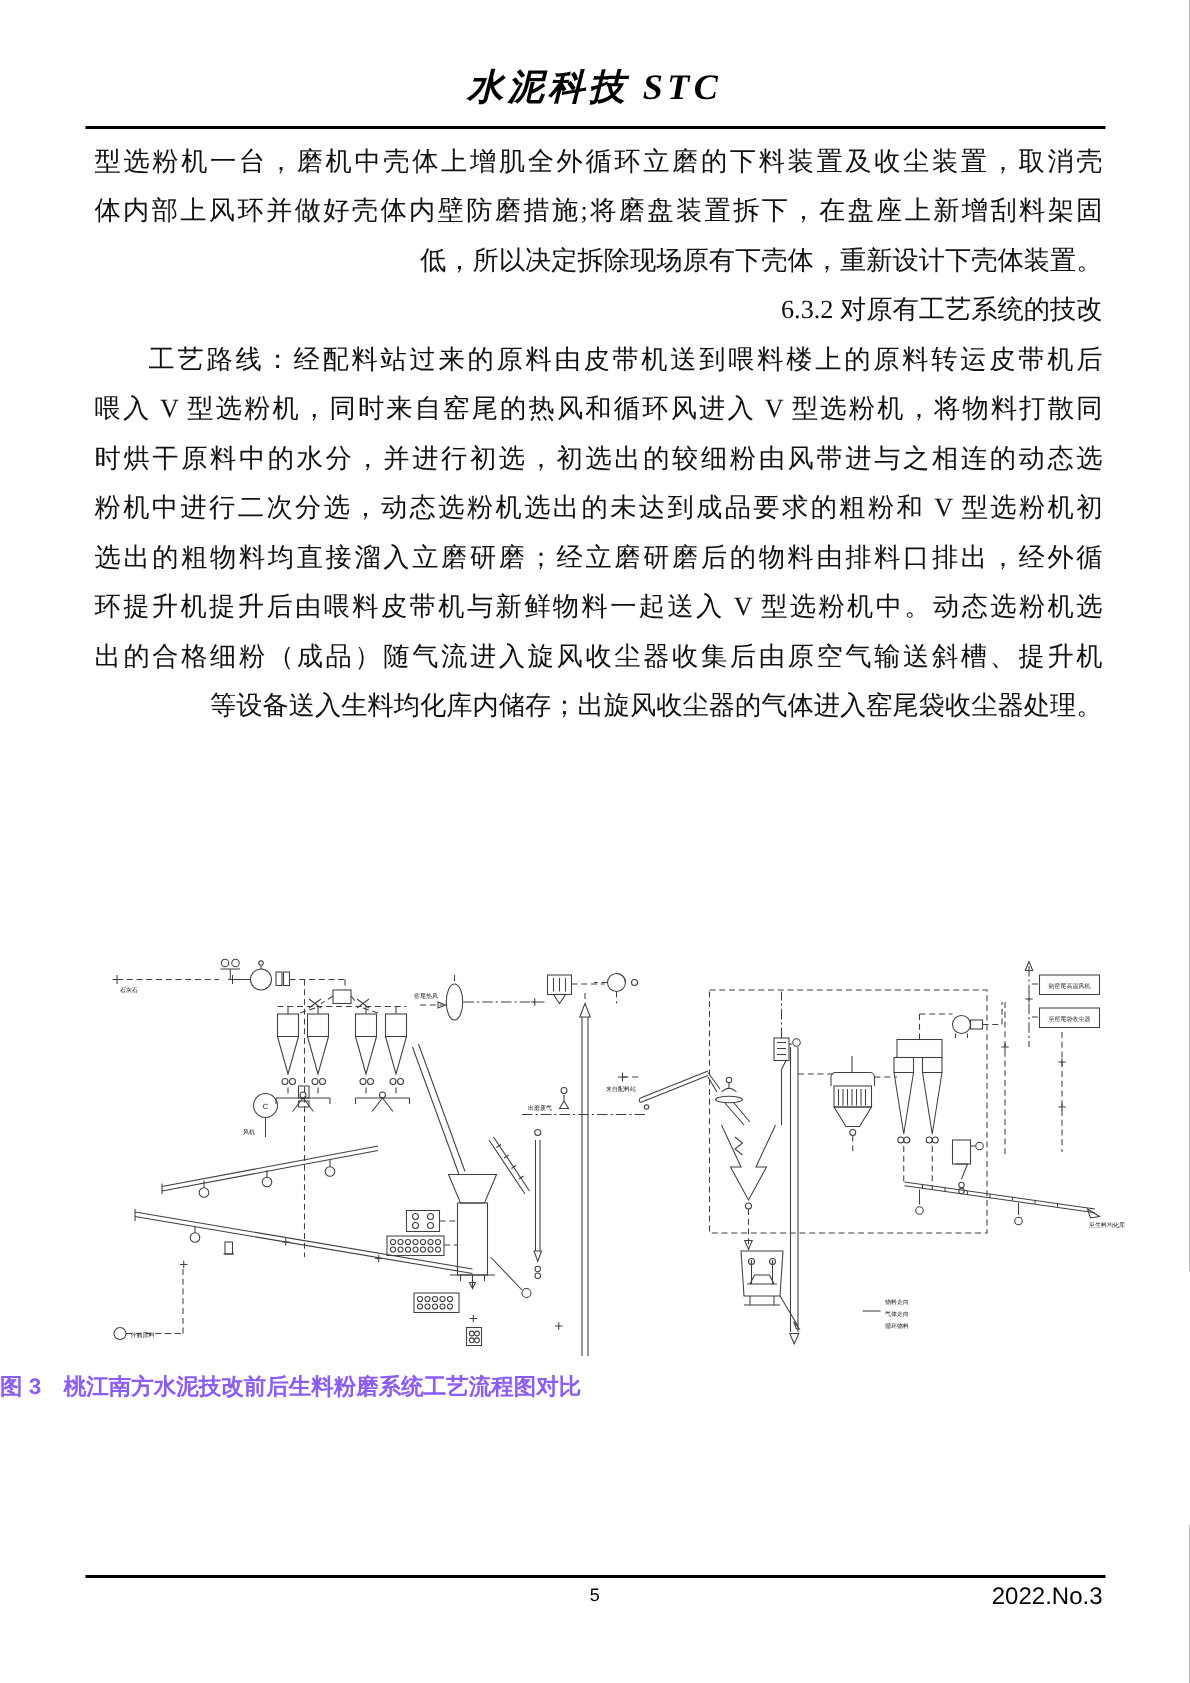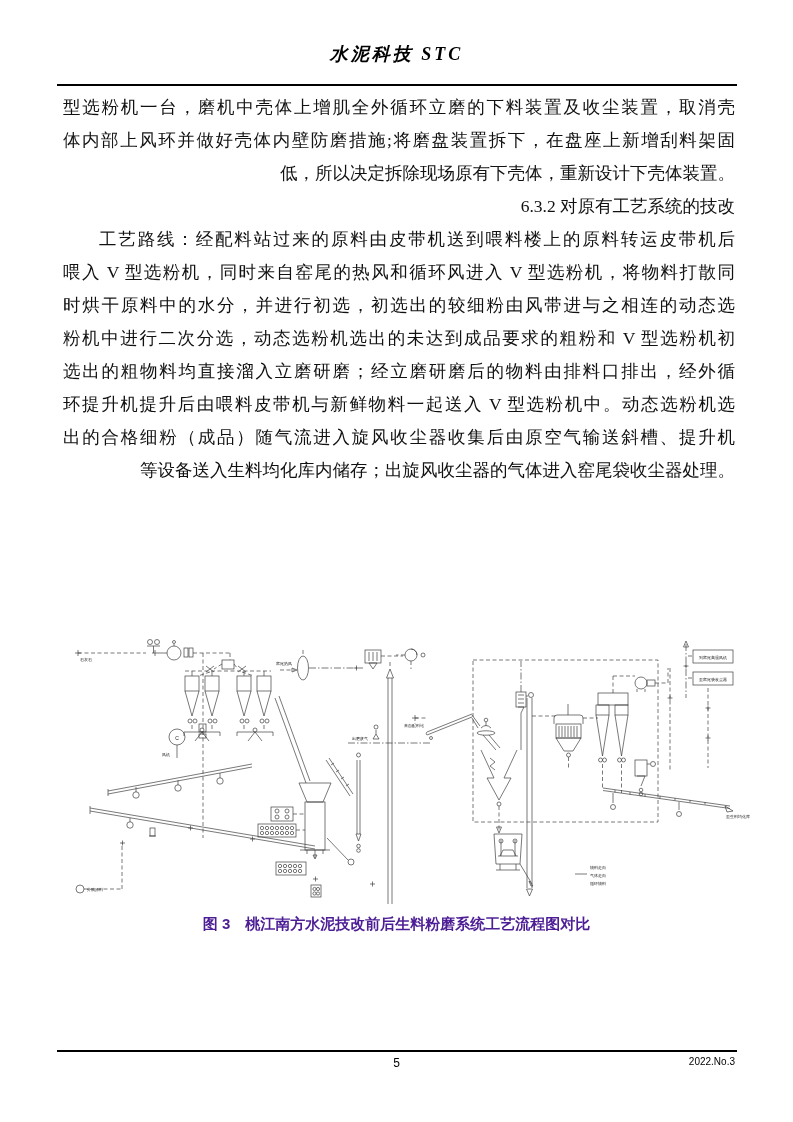--- a/index.html
+++ b/index.html
@@ -1,33 +1,33 @@
 <!DOCTYPE html>
 <html><head>
 <meta charset="utf-8">
 <style>
   html,body{margin:0;padding:0;background:#888;}
   .page{position:relative;width:793px;height:1122px;background:#ffffff;margin:0 auto;
         font-family:"Liberation Serif","DejaVu Serif",serif;color:#111;overflow:hidden;}
   .journal-title{position:absolute;top:42px;left:0;width:100%;text-align:center;
-        font-size:18px;font-style:italic;font-weight:bold;letter-spacing:3px;color:#000;}
+        font-size:24px;font-style:italic;font-weight:bold;letter-spacing:3px;color:#000;}
   .header-rule{position:absolute;top:84px;left:57px;width:680px;border-top:2.5px solid #000;}
   .body-text{position:absolute;top:91px;left:63px;width:672px;}
   .bline{height:33px;line-height:33px;font-size:17.5px;white-space:normal;}
   .ln-j{text-align:justify;text-align-last:justify;}
   .ln-n{text-align:right;}
   .ind{text-indent:36px;}
   .figure-wrap{position:absolute;top:638px;left:70px;width:685px;height:272px;}
-  .fig-caption{position:absolute;top:915px;left:0;width:100%;text-align:center;
-        font-family:"Liberation Sans","DejaVu Sans",sans-serif;font-weight:bold;font-size:15px;color:#4c1d95;}
+  .fig-caption{position:absolute;top:915px;left:0;width:100%;text-align:left;
+        font-family:"Liberation Sans","DejaVu Sans",sans-serif;font-weight:bold;font-size:15px;color:#8b5cf6;}
   .footer-rule{position:absolute;top:1050px;left:57px;width:680px;border-top:2px solid #000;}
   .page-number{position:absolute;top:1056px;left:0;width:100%;text-align:center;
         font-family:"Liberation Sans","DejaVu Sans",sans-serif;font-size:12px;color:#000;}
   .issue-number{position:absolute;top:1056px;right:58px;
-        font-family:"Liberation Sans","DejaVu Sans",sans-serif;font-size:10px;color:#000;}
+        font-family:"Liberation Sans","DejaVu Sans",sans-serif;font-size:16px;color:#000;}
   
   svg .ln{stroke:#3f3f3f;stroke-width:.7;fill:none;}
   svg .dash{stroke-dasharray:4 2.5;}
   svg .ddot{stroke-dasharray:7 2 1.5 2;}
   svg text.t{font-size:4px;fill:#222;font-family:"Liberation Sans","DejaVu Sans",sans-serif;}
   svg text.tc{font-size:5px;fill:#222;font-family:"Liberation Sans","DejaVu Sans",sans-serif;}
 </style>
 </head>
 <body>
 

